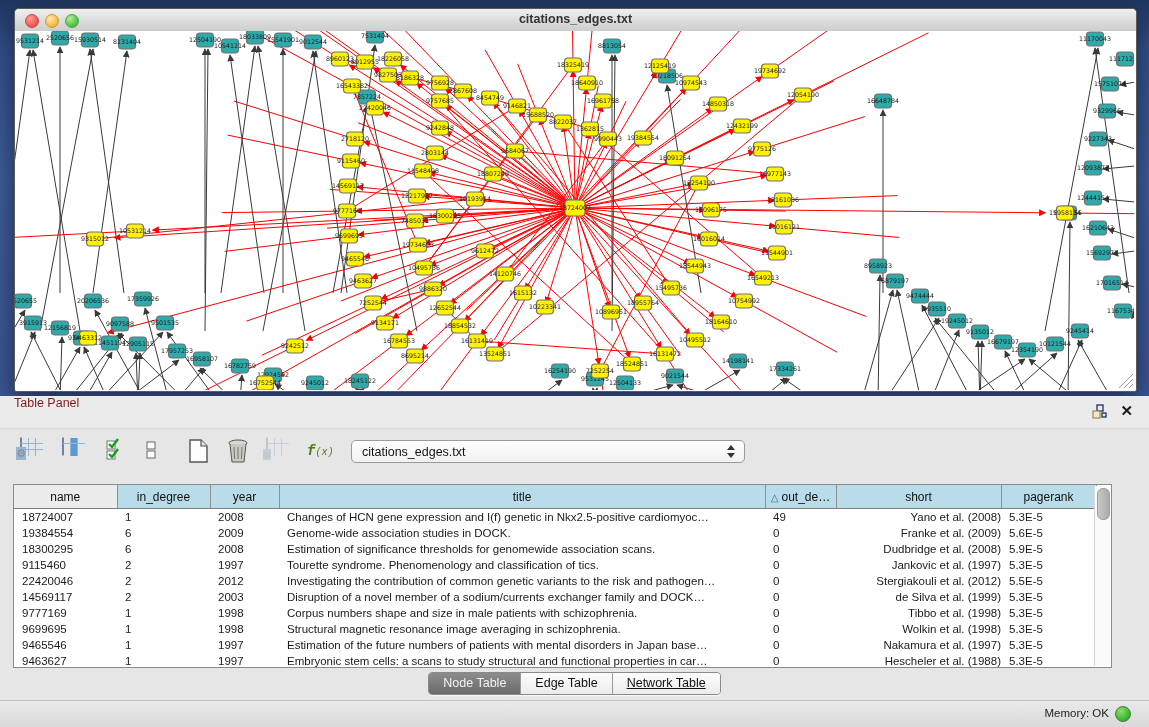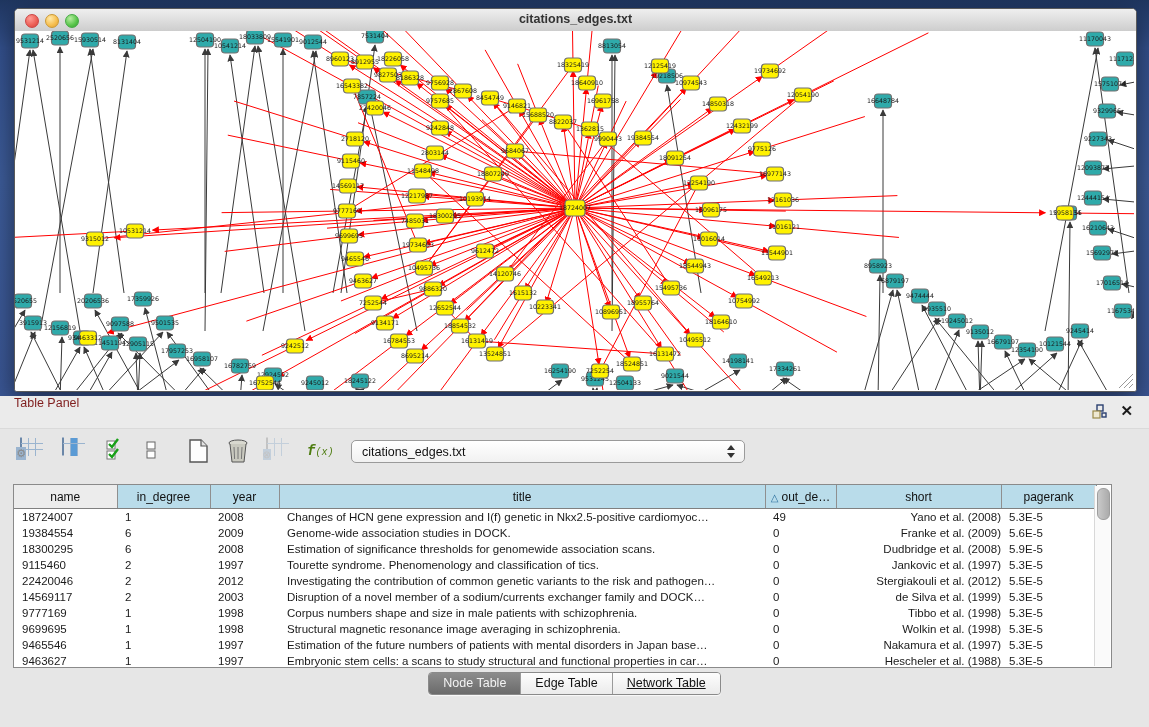--- a/index.html
+++ b/index.html
@@ -1093,13 +1093,17 @@
   </div>
 
   <div class="tabs">
     <span class="seg" id="seg">
         <span class="tab sel">Node Table</span>
         <span class="tab ">Edge Table</span>
         <span class="tab ">Network Table</span>
       </span>
   </div>
 
+  <div class="statusbar">
+    <span class="mem">Memory: OK</span>
+    <span class="memdot"></span>
+  </div>
 </div>
 
 </body></html>

